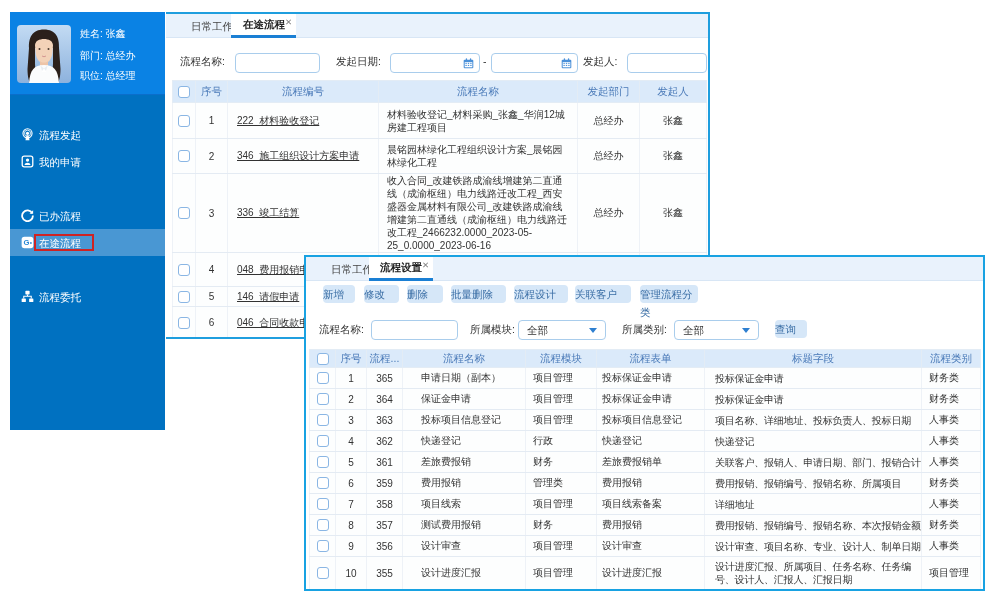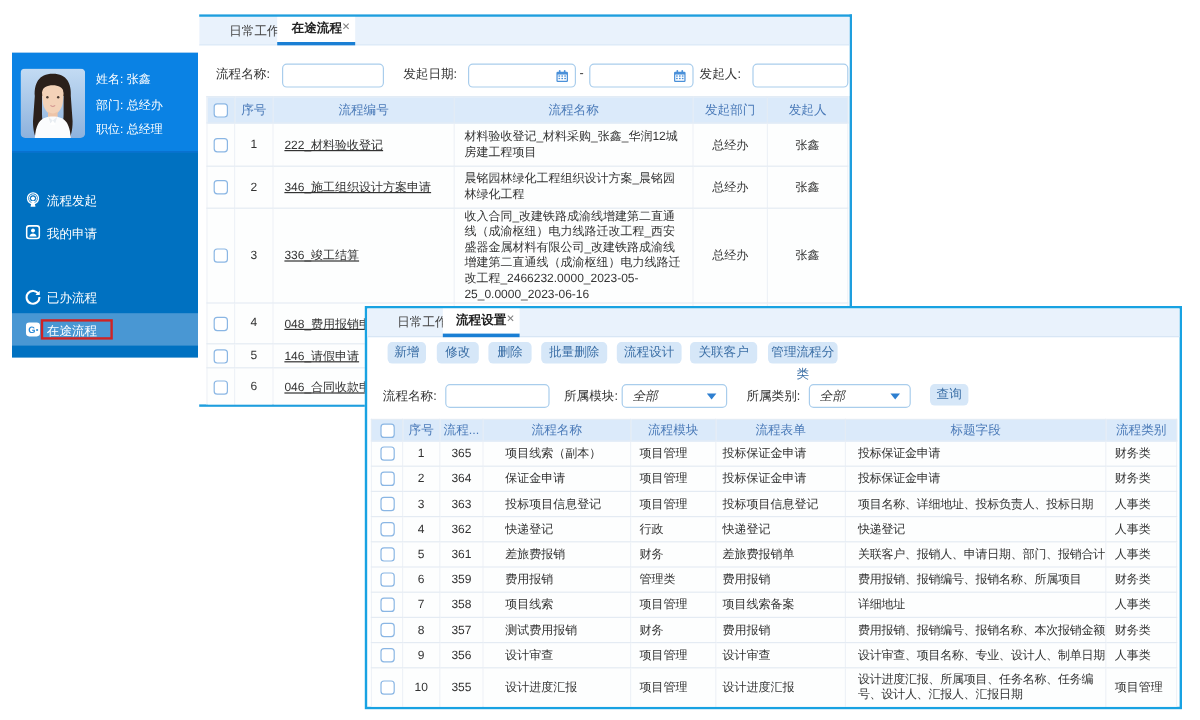--- a/index.html
+++ b/index.html
@@ -1,20 +1,20 @@
 <!DOCTYPE html>
 <html><head>
 <meta charset="utf-8">
 <style>
 * { margin:0; padding:0; box-sizing:border-box; }
 html,body { width:1000px; height:600px; background:#ffffff; font-family:"Liberation Sans",sans-serif; position:relative; overflow:hidden; }
 .abs { position:absolute; }
 
 
-#sidebar { left:10px; top:12px; width:155px; height:254px; background:#0071c1;margin-top:32px; }
+#sidebar { left:10px; top:12px; width:155px; height:418px; background:#0071c1; }
 #sb-top { position:absolute; left:0; top:0; width:155px; height:83px; background:#0a82e4; border-bottom:1px solid #0b6ecb; }
 #sb-photo { position:absolute; left:7px; top:13px; width:54px; height:58px; border-radius:4px; overflow:hidden; }
 .sb-line { position:absolute; left:70px; color:#ffffff; font-size:10px; white-space:nowrap; }
 #sb-hd { position:absolute; left:0; top:84px; width:155px; height:25px; background:#0a82e4; }
 #sb-hd .t { position:absolute; left:10px; top:6px; color:#fff; font-size:11px; font-weight:bold; }
 #sb-menu { position:absolute; left:0; top:109px; width:155px; height:218px; }
 .mi { position:absolute; left:0; width:155px; height:27px; color:#ffffff; font-size:10.5px;padding-left:32px; }
 .mi .txt { position:absolute; left:29px; top:8px; }
 .mi .ic { position:absolute; left:11px; top:7px; width:13px; height:13px; }
 .mi.sel { background:#4997d3; }
@@ -36,22 +36,22 @@
 
 #win1 { overflow:hidden; left:166px; top:12px; width:544px; height:327px; background:#fff; border-top:2px solid #1e9ede; border-right:2px solid #1e9ede; border-bottom:2px solid #1e9ede; }
 #win1 .tabbar { width:542px; }
 #w1-filters { position:absolute; left:0; top:24px; width:542px; height:42px; background:#fff; }
 #w1-table { position:absolute; left:6px; top:66px; }
 .cal { position:absolute; top:4px; width:11px; height:11px; }
 
 
 #win2 { overflow:hidden; left:304px; top:255px; width:681px; height:336px; background:#fff; border:2px solid #18a2e2; }
 #win2 .tabbar { width:677px; }
-.btn { position:absolute; top:0; height:18px; background:#d6e7f8; border-radius:4px; color:#3a6ea5; font-size:10.5px; text-align:center; line-height:18px; }
-.sel-dd { position:absolute; height:20px; background:#fff; border:1px solid #a9cdec; border-radius:4px; font-size:10.5px; color:#333; line-height:18px; padding-left:8px;font-style:italic; }
+.btn { position:absolute; top:0; height:18px; background:#d6e7f8; border-radius:4px; color:#3a6ea5; font-size:10.5px; text-align:left; line-height:18px; }
+.sel-dd { position:absolute; height:20px; background:#fff; border:1px solid #a9cdec; border-radius:4px; font-size:10.5px; color:#333; line-height:18px; padding-left:8px; }
 .sel-dd .ar { position:absolute; right:8px; top:7px; width:0; height:0; border-left:4.5px solid transparent; border-right:4.5px solid transparent; border-top:5px solid #2e7fd0; }
 #w2-table { position:absolute; left:3px; top:92px; }
 #w1-table td.c3 { padding-left:9px;text-decoration:underline; }
 #w1-table td.c4 { padding-left:8px; padding-right:6px; line-height:13px; overflow-wrap:break-word; }
 #w2-table td.n { padding-left:18px; }
 #w2-table td.m { padding-left:7px; }
 #w2-table td.f { padding-left:5px; }
 #w2-table td.z { padding-left:10px; padding-right:0; line-height:13px; word-break:break-all; letter-spacing:-0.2px; }
 #w2-table td.l { padding-left:7px; }
 </style>
@@ -121,29 +121,20 @@
       </div>
     <div class="mi" style="top:162px;">
         <svg class="ic" viewBox="0 0 16 16">
           <rect x="5.4" y="1" width="5.2" height="4.4" rx="0.8" fill="#fff"></rect>
           <rect x="0.8" y="10.4" width="5.2" height="4.4" rx="0.8" fill="#fff"></rect>
           <rect x="10" y="10.4" width="5.2" height="4.4" rx="0.8" fill="#fff"></rect>
           <path d="M8 5.4v2.4M3.4 10.4V7.8h9.2v2.6M3.4 7.8h9.2" fill="none" stroke="#fff" stroke-width="1.3"></path>
         </svg>
         <span class="txt">流程委托</span>
       </div>
-    <div class="mi" style="top:189px;">
-        <svg class="ic" viewBox="0 0 16 16">
-          <rect x="5.4" y="1" width="5.2" height="4.4" rx="0.8" fill="#fff"></rect>
-          <rect x="0.8" y="10.4" width="5.2" height="4.4" rx="0.8" fill="#fff"></rect>
-          <rect x="10" y="10.4" width="5.2" height="4.4" rx="0.8" fill="#fff"></rect>
-          <path d="M8 5.4v2.4M3.4 10.4V7.8h9.2v2.6M3.4 7.8h9.2" fill="none" stroke="#fff" stroke-width="1.3"></path>
-        </svg>
-        <span class="txt">被委托流程</span>
-      </div>
   </div>
 </div>
 
 <div id="win1" class="abs">
   <div class="tabbar">
     <div class="tab" style="left:3px; width:64px;">日常工作</div>
     <div class="tab active" style="left:65px; width:65px;">在途流程<span class="x">✕</span></div>
   </div>
   <div id="w1-filters">
     <div class="lbl" style="left:14px; top:17px;">流程名称:</div>
@@ -297,21 +288,21 @@
           <th>流程名称</th>
           <th>流程模块</th>
           <th>流程表单</th>
           <th>标题字段</th>
           <th>流程类别</th>
         </tr>
     <tr style="height:21px;">
           <td class="ctr"><span class="cb"></span></td>
           <td class="ctr">1</td>
           <td class="ctr">365</td>
-          <td class="n">项目线索（副本）</td>
+          <td class="n">申请日期（副本）</td>
           <td class="m">项目管理</td>
           <td class="f">投标保证金申请</td>
           <td class="z">投标保证金申请</td>
           <td class="l">财务类</td>
         </tr>
     <tr style="height:21px;">
           <td class="ctr"><span class="cb"></span></td>
           <td class="ctr">2</td>
           <td class="ctr">364</td>
           <td class="n">保证金申请</td>

